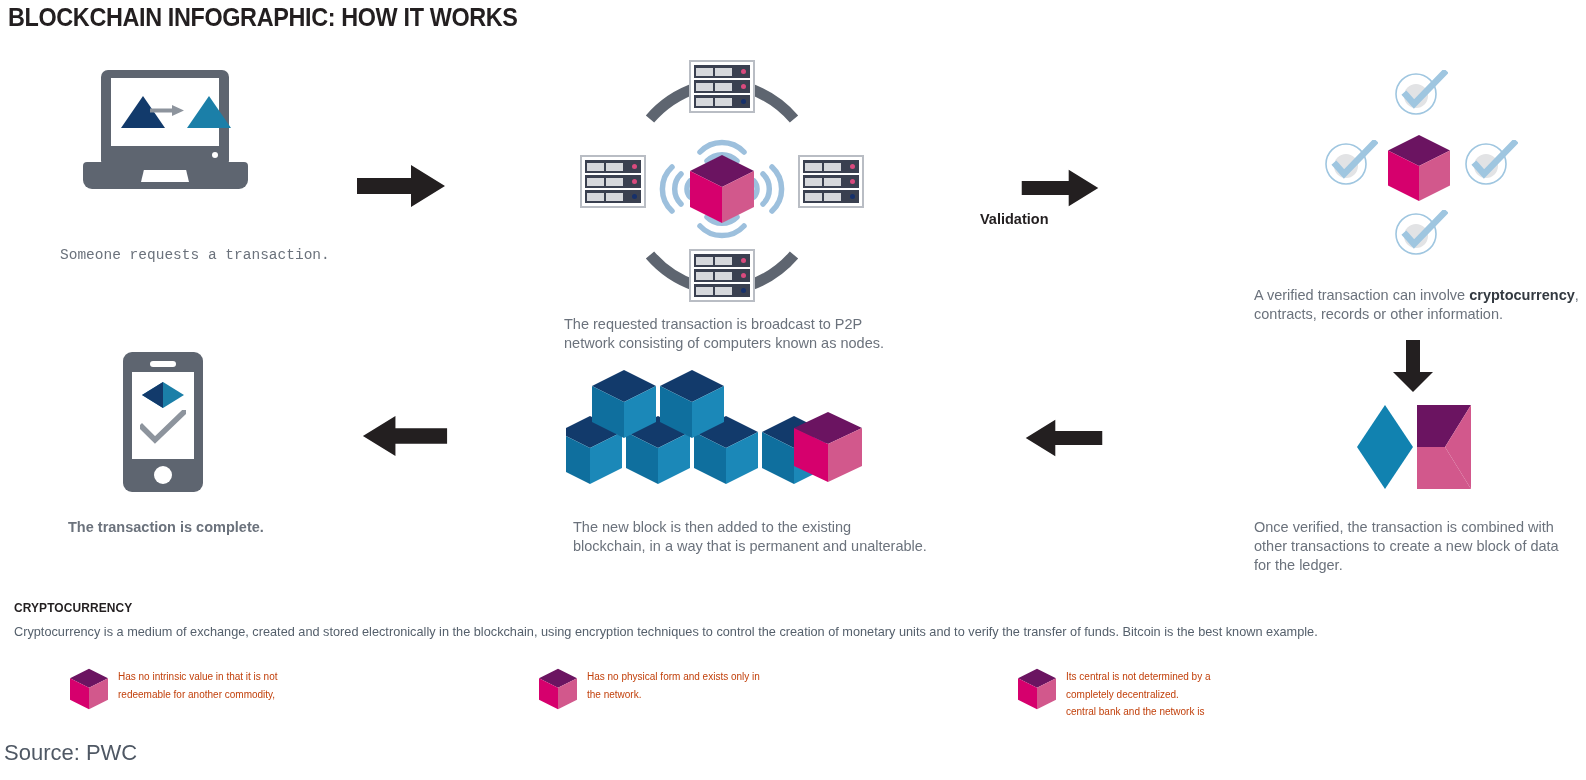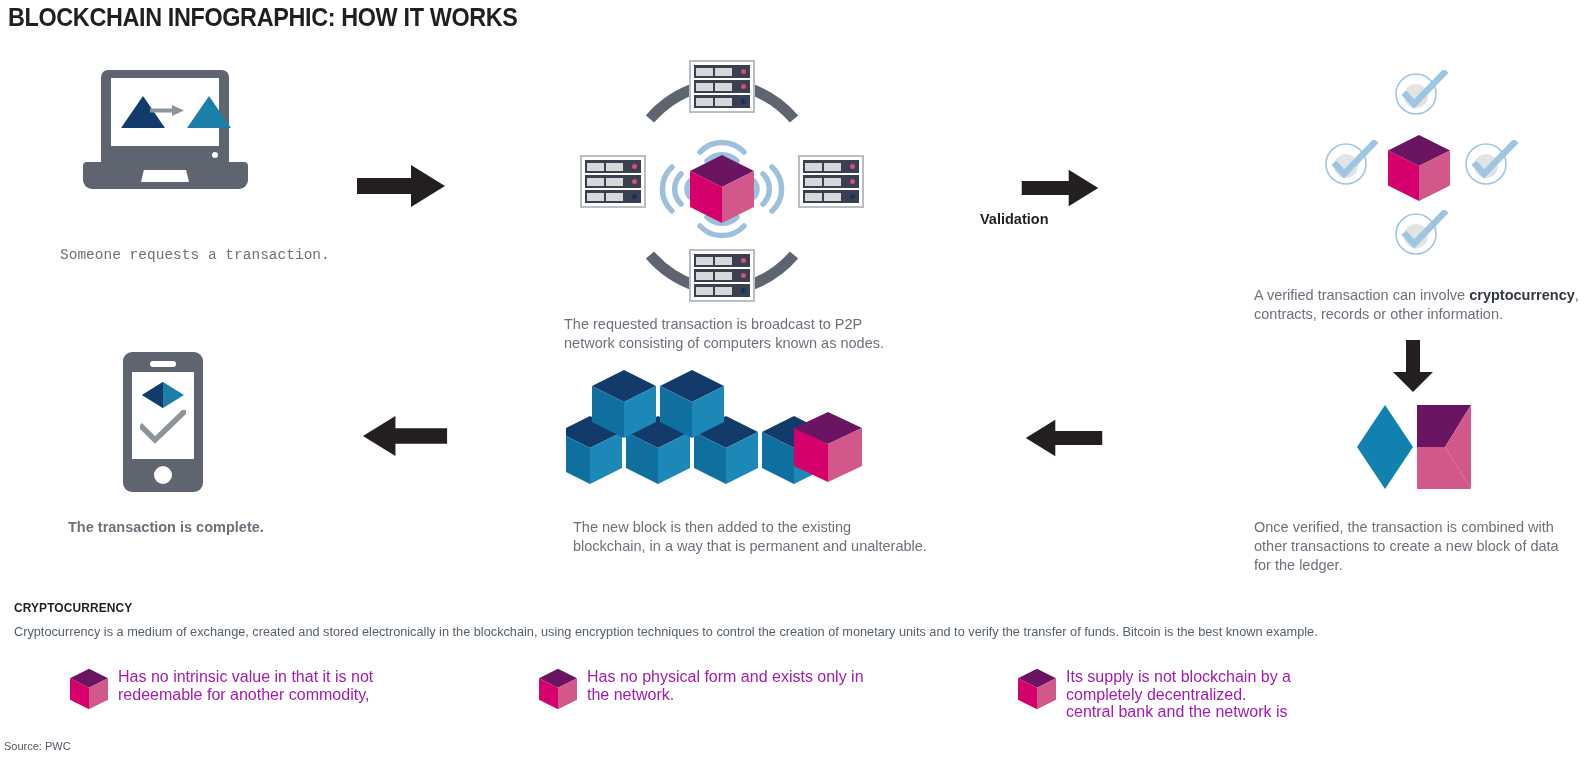--- a/index.html
+++ b/index.html
@@ -125,25 +125,25 @@
     letter-spacing:0.1px; transform:scaleX(0.92); transform-origin:left center;
   }
   #crypto-body {
     position:absolute; left:14px; top:623px; width:1560px;
     font-size:13.2px; color:#55606c; line-height:17px;
     transform:scaleX(0.965); transform-origin:left center;
   }
   .bullet { position:absolute; width:400px; }
   .bullet .btext {
     position:absolute; left:48px; top:0; width:320px;
-    font-size:16px; line-height:17.5px; color:#a21caf;
+    font-size:10px; line-height:17.5px; color:#c2410c;
   }
   #source-note {
     position:absolute; left:4px; top:740px;
-    font-size:11px; color:#4f5864;
+    font-size:22px; color:#4f5864;
   }
 </style>
 </head>
 <body>
 
 <div class="stage">
 
   <div id="page-title">BLOCKCHAIN INFOGRAPHIC: HOW IT WORKS</div>
 
   <div class="laptop">
@@ -434,21 +434,21 @@
     </div>
   </div>
 
   <div class="bullet" style="left:1018px; top:668px;">
     <svg style="position:absolute; left:0; top:0;" width="38" height="42" viewBox="0 0 64 68">
       <polygon points="32,0 64,16 32,32 0,16" fill="#6b1461"></polygon>
       <polygon points="0,16 32,32 32,68 0,52" fill="#d6006d"></polygon>
       <polygon points="64,16 64,52 32,68 32,32" fill="#d2588c"></polygon>
     </svg>
     <div class="btext">
-      <div>Its supply is not blockchain by a</div>
+      <div>Its central is not determined by a</div>
       <div>completely decentralized.</div>
       <div>central bank and the network is</div>
     </div>
   </div>
 
   <div id="source-note">Source: PWC</div>
 
 </div>
 
 </body></html>

